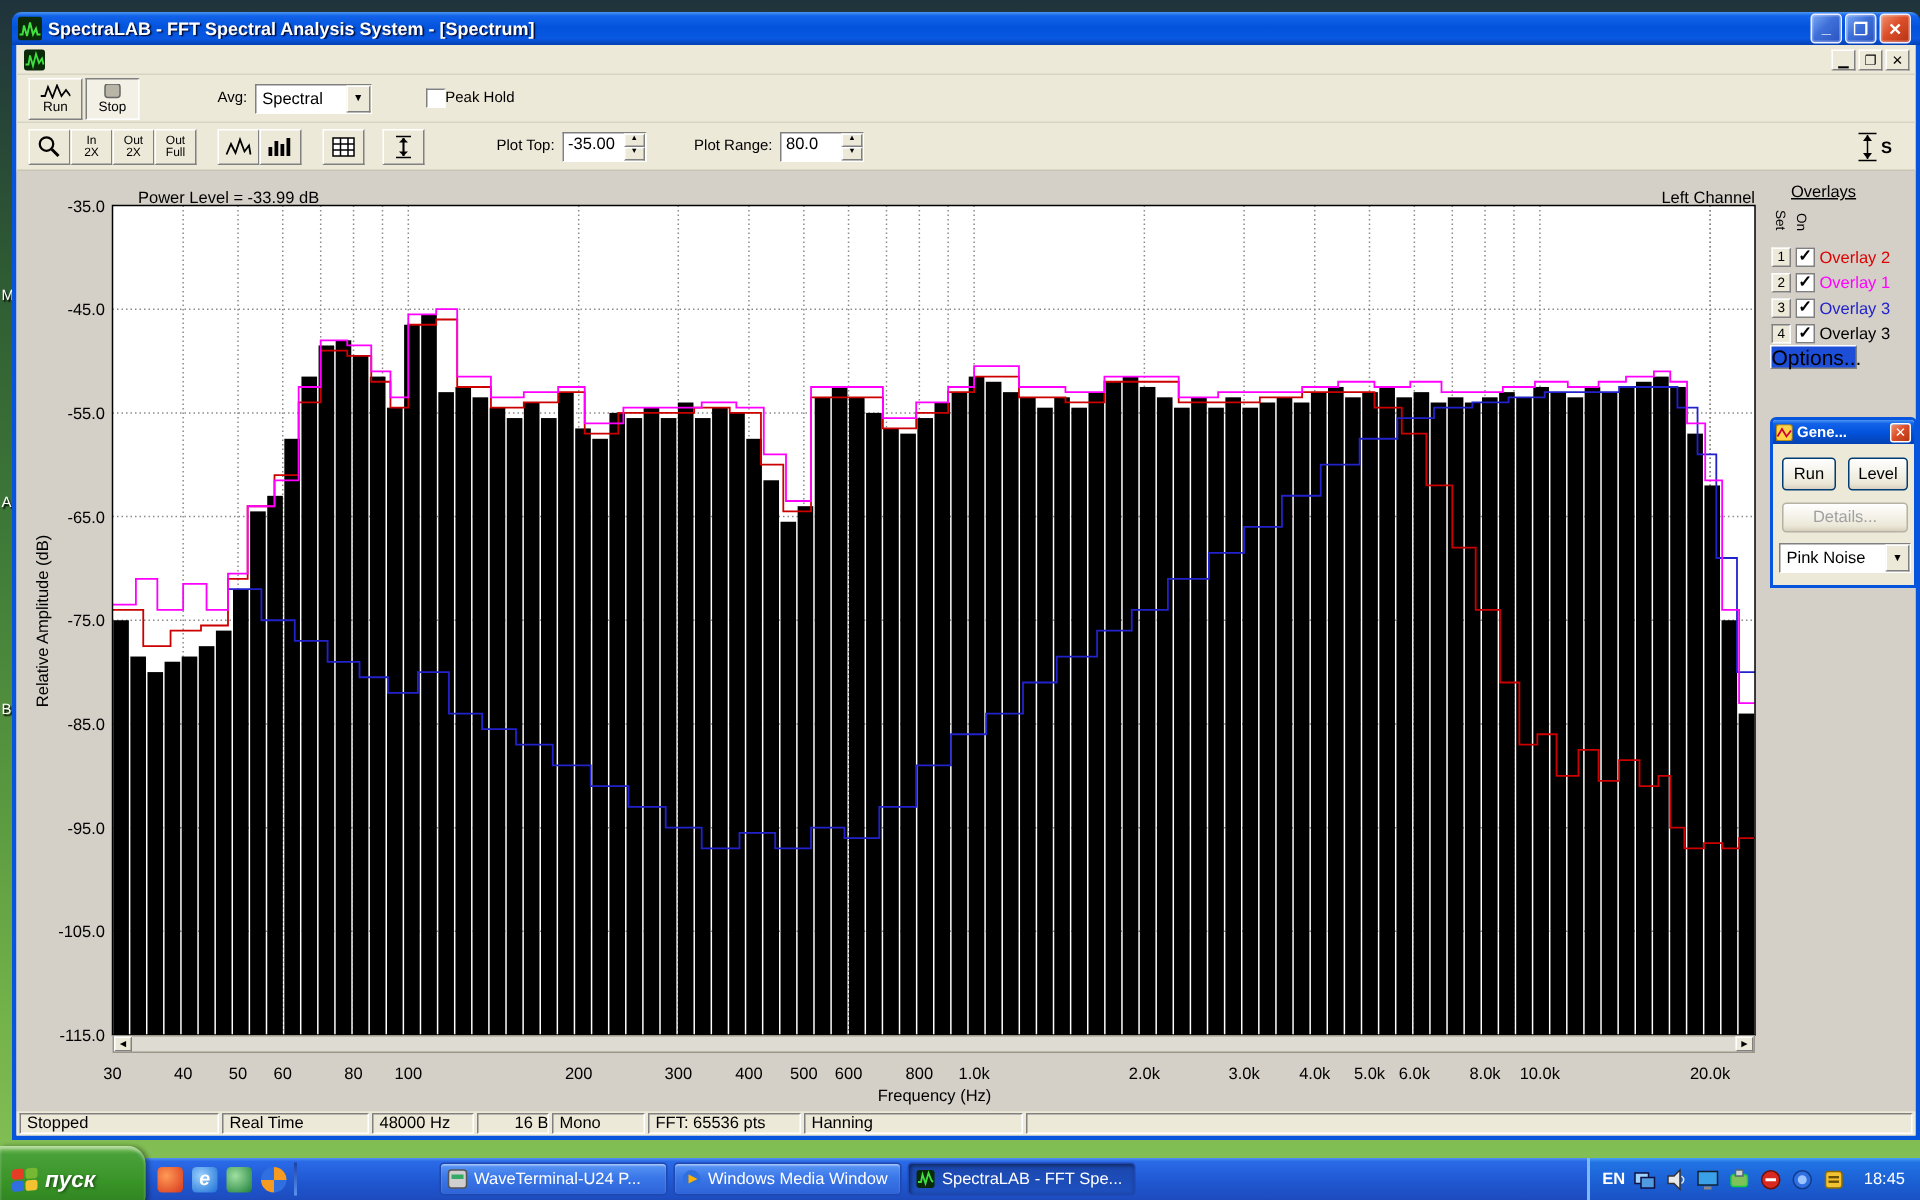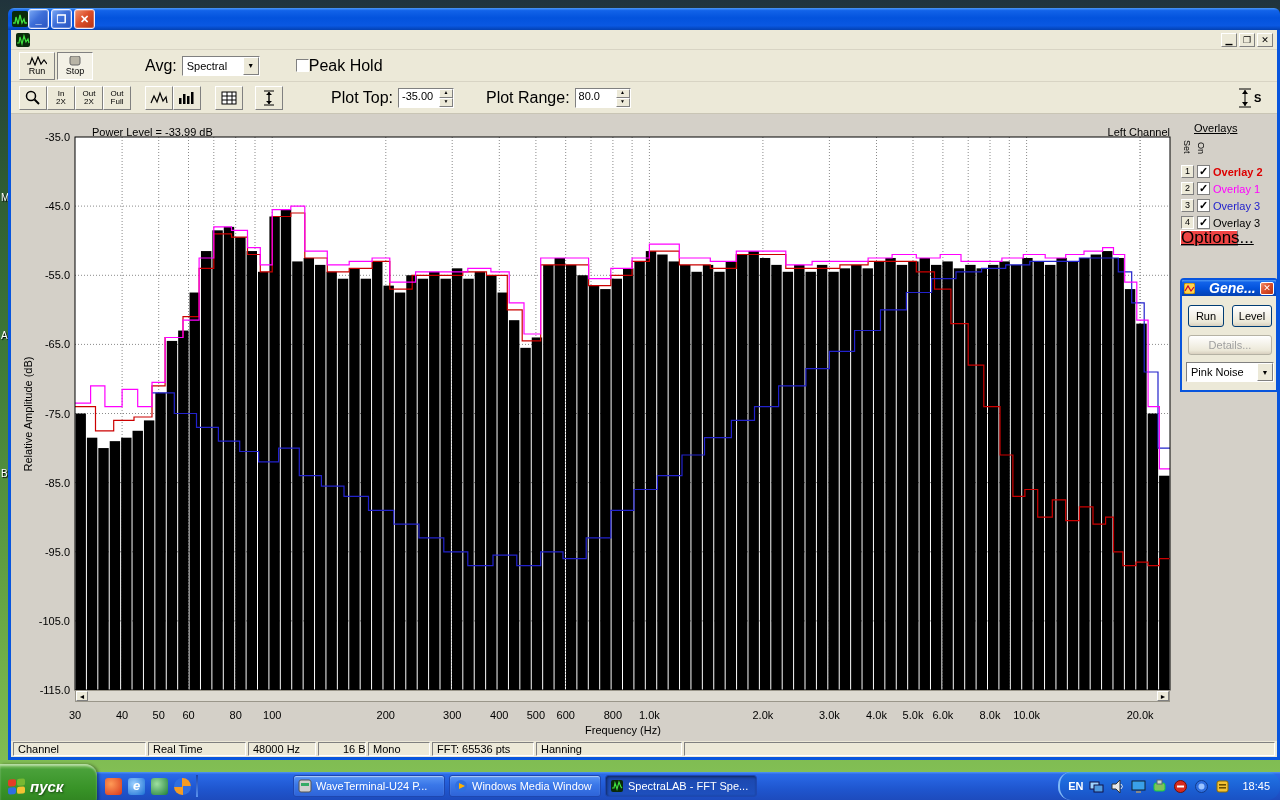--- a/index.html
+++ b/index.html
@@ -32,21 +32,21 @@
 
   .toolbar1 { position:absolute; left:3px; top:42px; width:1266px; height:32px; background:#ece9d8;
     display:flex; align-items:center; border-bottom:1px solid #d8d4c4; }
   .toolbar2 { position:absolute; left:3px; top:74px; width:1266px; height:32px; background:#ece9d8;
     display:flex; align-items:center; border-bottom:1px solid #c9c5b5; }
   .t-btn { background:#ece9d8; border:1px solid; border-color:#fff #808080 #808080 #fff;
     display:flex; flex-direction:column; align-items:center; justify-content:center; color:#000; }
   .t-btn.pressed { border-color:#808080 #fff #fff #808080; background:#f3f1e6; }
   .runstop { width:36px; height:28px; font-size:9px; }
   .sq-btn { width:28px; height:24px; font-size:8px; line-height:8px; }
-  .lbl { font-size:16px; color:#000; }
+  .lbl { font-size:10px; color:#000; }
   .combo { display:flex; height:20px; border:1px solid; border-color:#808080 #fff #fff #808080; background:#fff; align-items:center; }
   .combo .val { font-size:11px; padding:0 4px; }
   .combo .arrow { width:16px; height:18px; background:#ece9d8; border:1px solid; border-color:#fff #808080 #808080 #fff;
     font-size:7px; display:flex; align-items:center; justify-content:center; }
   .spin { display:flex; height:20px; border:1px solid; border-color:#808080 #fff #fff #808080; background:#fff; }
   .spin .val { font-size:11px; padding:1px 3px; min-width:40px; }
   .spin .ud { width:14px; display:flex; flex-direction:column; }
   .spin .ud div { flex:1; background:#ece9d8; border:1px solid; border-color:#fff #808080 #808080 #fff;
     font-size:5px; line-height:4px; text-align:center; }
   .checkbox { width:13px; height:13px; background:#fff; border:1px solid; border-color:#808080 #fff #fff #808080; 
@@ -65,29 +65,29 @@
   .ov-panel { position:absolute; left:1169px; top:6px; width:97px; height:152px; font-size:11px; }
   .ov-title { position:absolute; left:14px; top:2px; text-decoration:underline; color:#000; }
   .ov-set { position:absolute; left:2px; top:20px; writing-mode:vertical-lr; font-size:9px; color:#000; }
   .ov-on  { position:absolute; left:16px; top:22px; writing-mode:vertical-lr; font-size:9px; color:#000; }
   .ov-row { position:absolute; left:0; height:15px; display:flex; align-items:center; }
   .ov-num { width:13px; height:13px; background:#ece9d8; border:1px solid; border-color:#fff #808080 #808080 #fff;
     font-size:9px; text-align:center; line-height:11px; margin-left:1px; }
   .ov-chk { width:13px; height:13px; background:#fff; border:1px solid #808080; font-size:11px; line-height:11px;
     text-align:center; font-weight:bold; margin-left:3px; }
   .ov-lbl { margin-left:3px; white-space:nowrap; }
-  .classic-btn { background:#ef4444; border:1px solid; border-color:#fff #808080 #808080 #fff; font-size:17px;
-    color:#000; text-align:center;text-decoration:underline; }
+  .classic-btn { background:#1d4ed8; border:1px solid; border-color:#fff #808080 #808080 #fff; font-size:14px;
+    color:#000; text-align:center; }
 
   
   .gen-win { position:absolute; left:1169px; top:164px; width:98px; height:114px; border:2px solid #0855dd;
     border-radius:4px 4px 0 0; background:#ece9d8; }
   .gen-title { height:16px; border-radius:2px 2px 0 0; display:flex; align-items:center; padding:0 2px;
     background:linear-gradient(180deg,#4b96f3 0%,#1263e9 15%,#0353dd 50%,#0341b2 100%); }
-  .gen-title-text { color:#fff; font-weight:bold; font-size:14px; margin-left:14px; flex:1;font-style:italic; }
+  .gen-title-text { color:#fff; font-weight:bold; font-size:10px; margin-left:3px; flex:1; }
   .gen-close { width:14px; height:13px; border-radius:2px; border:1px solid #fff; color:#fff; font-size:9px;
     display:flex; align-items:center; justify-content:center; background:linear-gradient(135deg,#f0926f,#dd4f2a 45%,#b53314); }
   .luna-btn { border:1px solid #003c74; border-radius:3px; background:linear-gradient(180deg,#fff,#ece8d8 80%,#d8d0bf);
     font-size:11px; color:#000; text-align:center; }
   .luna-btn.disabled { color:#a0a0a0; border-color:#b5b2a4; }
 
   .statusbar { position:absolute; left:3px; top:733px; width:1266px; height:16px; background:#ece9d8;
     display:flex; gap:2px; padding:1px 2px; }
   .status-seg { border:1px solid; border-color:#808080 #fff #fff #808080; font-size:11px; padding:0 4px;
     color:#000; white-space:nowrap; overflow:hidden; }
@@ -105,41 +105,42 @@
   .ql-icon { width:17px; height:17px; border-radius:3px; }
   .tb-sep { width:2px; height:22px; margin:0 5px; background:linear-gradient(180deg,#1a42a8,#5a93f0); }
   .task-btn { width:152px; height:22px; margin-left:4px; border-radius:3px; border:1px solid #1e47b0;
     background:linear-gradient(180deg,#5a96f5,#3a77e8 45%,#2e64d8); display:flex; align-items:center; gap:4px;
     padding:0 4px; color:#fff; font-size:11px; white-space:nowrap; overflow:hidden;
     box-shadow:inset 0 1px 1px rgba(255,255,255,.5); }
   .task-btn.active { background:linear-gradient(180deg,#1c48ae,#1e50bf); box-shadow:inset 1px 1px 3px rgba(0,0,0,.5); }
   .task-icon { width:14px; height:14px; flex:0 0 auto; border-radius:2px; }
   .tray { margin-left:auto; height:28px; display:flex; align-items:center; padding:0 10px 0 8px;
     background:linear-gradient(180deg,#4aa0f4 0%,#2173e4 10%,#1b5fd3 60%,#1a52c4 100%);
-    border-left:2px solid #7fb8f6; gap:6px;border-radius:13px; }
+    border-left:2px solid #7fb8f6; gap:6px; }
   .tray-en { color:#fff; font-size:11px; font-weight:bold; }
   .tray-ic { width:15px; height:15px; border-radius:2px; }
   .tray-clock { color:#fff; font-size:11px; margin-left:6px; }
 </style>
 </head>
 <body>
 
 <div class="desktop">
   <div id="desk-letters">
       <div class="desk-letter" style="top: 192px;">M</div>
       <div class="desk-letter" style="top: 330px;">A</div>
       <div class="desk-letter" style="top: 468px;">B</div>
     </div>
 
   <div class="xp-window">
     <div class="titlebar">
       <svg width="16" height="16">
         <rect x="0" y="0" width="16" height="16" rx="2" fill="#0a2a0a"></rect>
         <polyline points="1,12 3,12 4,6 6,13 8,4 10,12 12,8 13,12 15,12" fill="none" stroke="#3fe03f" stroke-width="1.3"></polyline>
       </svg>
+      <div class="titlebar-text">SpectraLAB - FFT Spectral Analysis System - [Spectrum]</div>
       <div class="tb-btns">
         <div class="xp-btn">_</div>
         <div class="xp-btn">❐</div>
         <div class="xp-btn close">✕</div>
       </div>
     </div>
 
     <div class="win-body"></div>
 
     <div class="menubar">
@@ -434,21 +435,21 @@
       </div>
 
       <div class="ov-panel">
         <div class="ov-title">Overlays</div>
         <div class="ov-set">Set</div>
         <div class="ov-on">On</div>
         <div id="overlay-rows">
             <div class="ov-row" style="top: 44px;">
               <div class="ov-num">1</div>
               <div class="ov-chk">✓</div>
-              <span class="ov-lbl" style="color: rgb(221, 0, 0); font-weight: bold;">Overlay 2</span>
+              <span class="ov-lbl" style="color: rgb(221, 0, 0);">Overlay 2</span>
             </div>
             <div class="ov-row" style="top: 61px;">
               <div class="ov-num">2</div>
               <div class="ov-chk">✓</div>
               <span class="ov-lbl" style="color: rgb(255, 0, 255); text-align: center;">Overlay 1</span>
             </div>
             <div class="ov-row" style="top: 78px;">
               <div class="ov-num">3</div>
               <div class="ov-chk">✓</div>
               <span class="ov-lbl" style="color: rgb(34, 34, 204);">Overlay 3</span>
@@ -475,21 +476,21 @@
         <div class="luna-btn" style="position:absolute;left:50px;top:25px;width:40px;height:22px;line-height:20px">Level</div>
         <div class="luna-btn disabled" style="position:absolute;left:6px;top:55px;width:84px;height:20px;line-height:18px">Details...</div>
         <div class="combo" style="position:absolute;left:4px;top:82px;width:88px">
           <span class="val" style="flex:1">Pink Noise</span>
           <span class="arrow">▼</span>
         </div>
       </div>
     </div>
 
     <div class="statusbar" id="statusbar">
-        <div class="status-seg" style="width: 133px;">Channel</div>
+        <div class="status-seg" style="width: 133px;">Stopped</div>
         <div class="status-seg" style="width: 98px;">Real Time</div>
         <div class="status-seg" style="width: 68px;">48000 Hz</div>
         <div class="status-seg" style="width: 48px; padding-left: 24px;">16 Bit</div>
         <div class="status-seg" style="width: 62px;">Mono</div>
         <div class="status-seg" style="width: 102px;">FFT: 65536 pts</div>
         <div class="status-seg" style="width: 146px;">Hanning</div>
         <div class="status-seg" style="flex: 1 1 0%;"></div>
       </div>
   </div>
 

